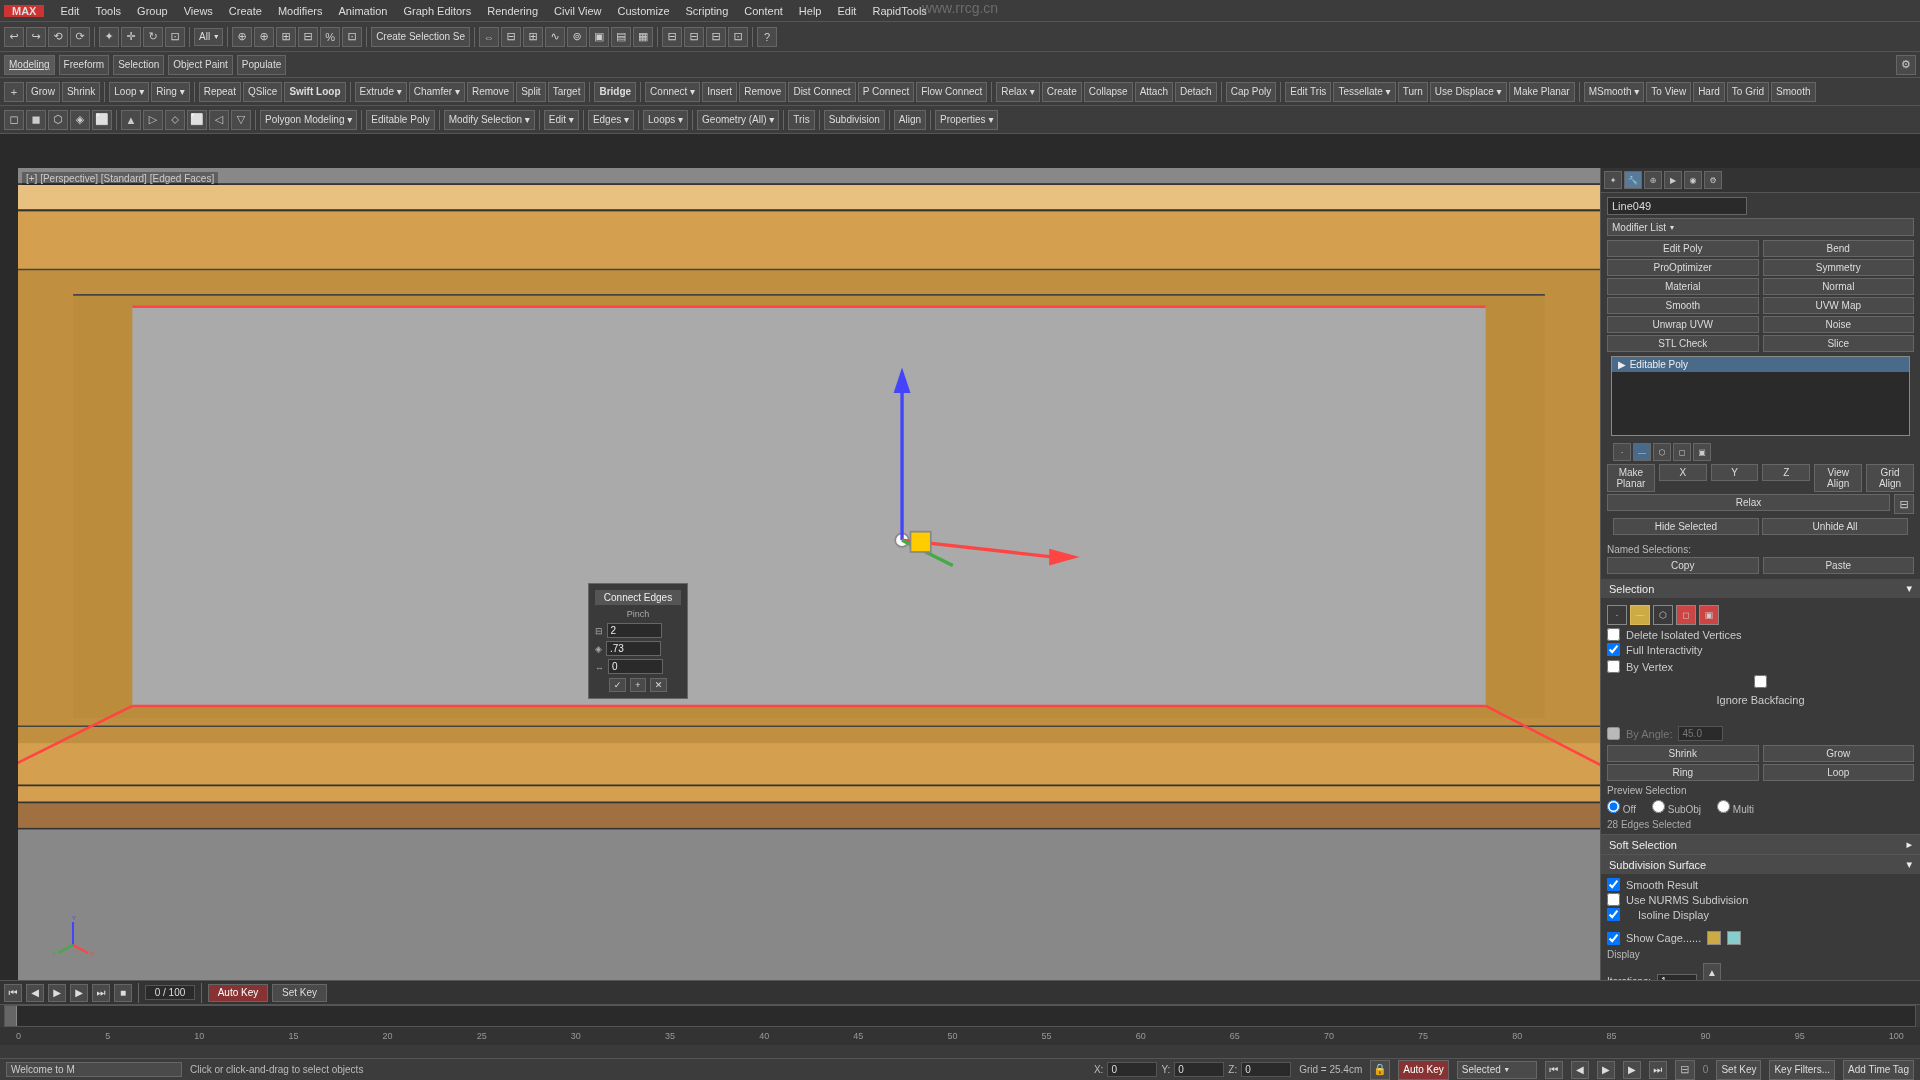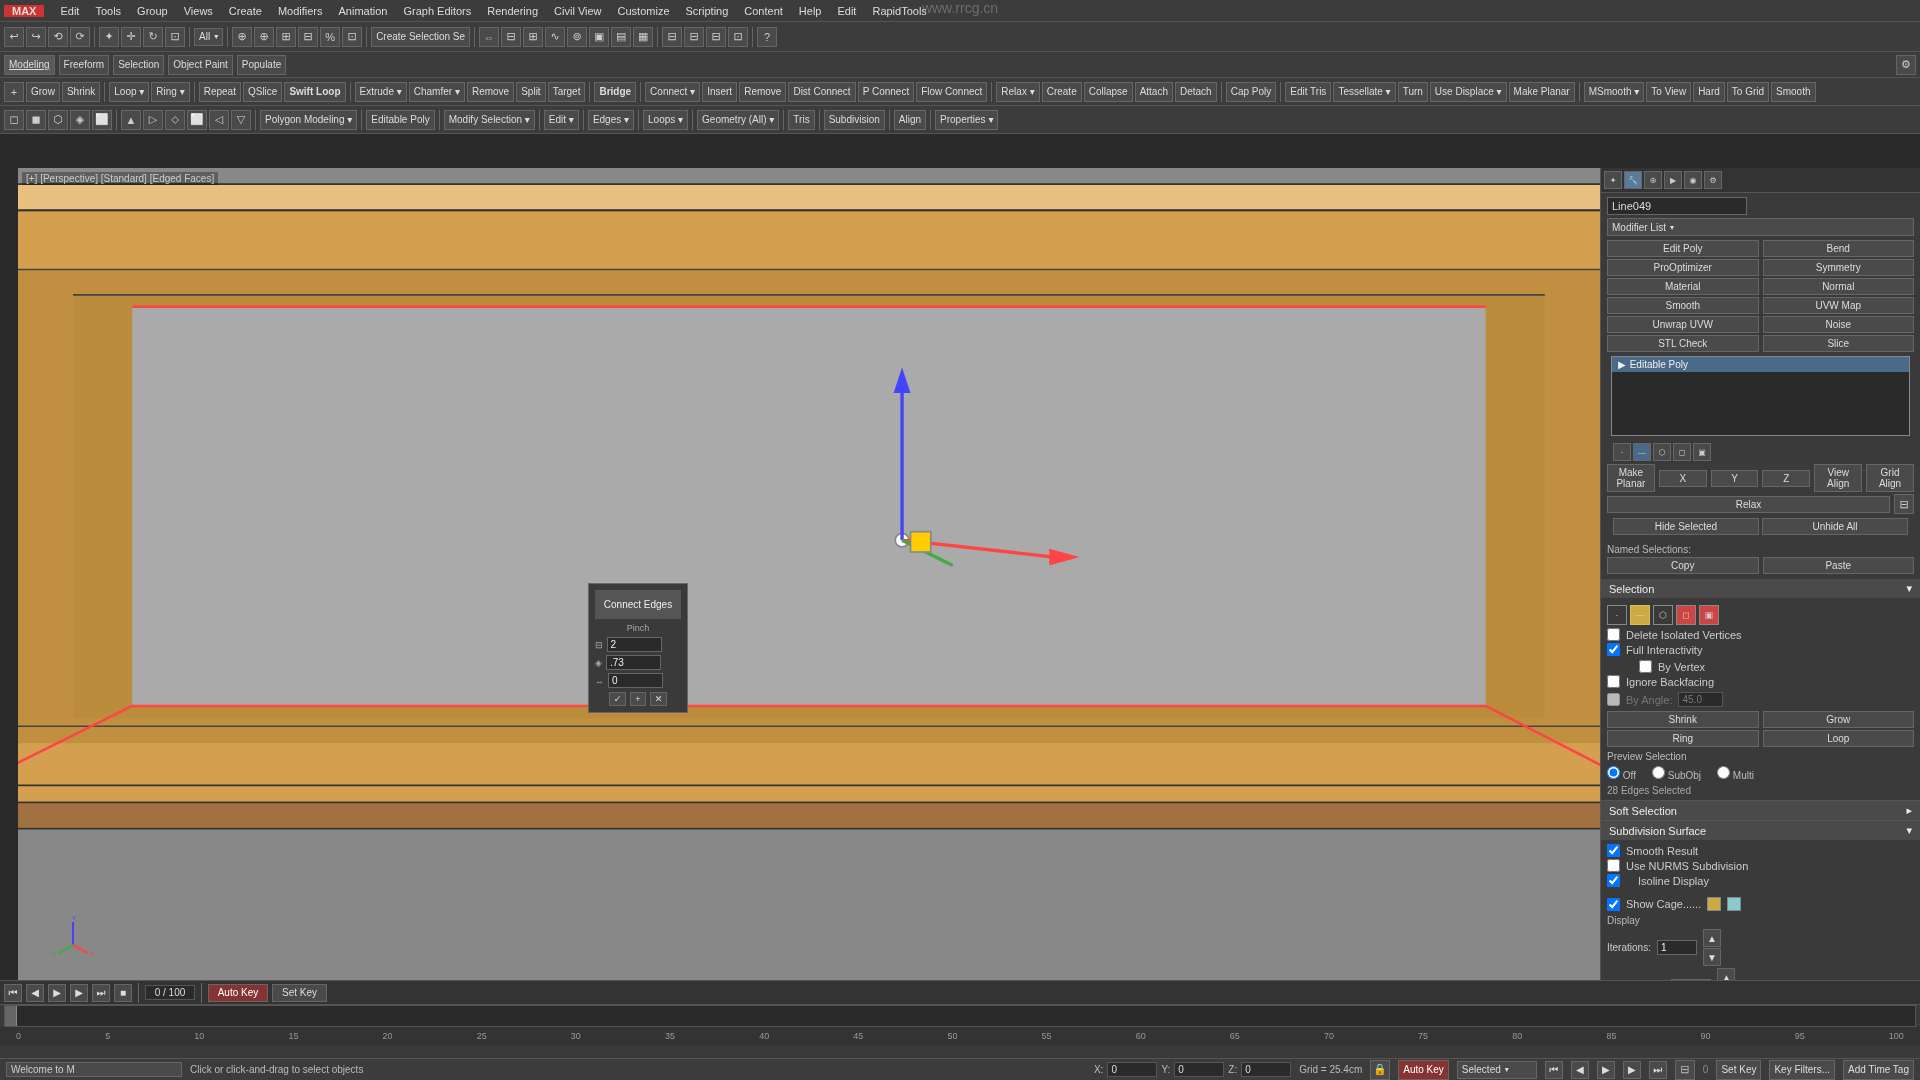--- a/index.html
+++ b/index.html
@@ -16,35 +16,35 @@
     .tb-btn { background: #4a4a4a; border: 1px solid #666; color: #ddd; padding: 1px 4px; font-size: 10px; cursor: pointer; height: 20px; display: flex; align-items: center; gap: 2px; white-space: nowrap; }
     .tb-btn-icon { background: #4a4a4a; border: 1px solid #666; width: 20px; height: 20px; display: flex; align-items: center; justify-content: center; cursor: pointer; font-size: 11px; }
     .tb-separator { width: 1px; background: #666; height: 20px; margin: 0 2px; }
     
     
     #viewport { position: absolute; left: 18px; top: 168px; right: 320px; bottom: 100px; background: #6a6a6a; overflow: hidden; }
     .viewport-label { position: absolute; top: 4px; left: 4px; color: #ccc; font-size: 10px; background: rgba(0,0,0,0.3); padding: 1px 4px; }
     
     
     #connect-popup { position: absolute; left: 570px; top: 415px; background: #3a3a3a; border: 1px solid #666; padding: 6px; width: 100px; z-index: 100; }
-    #connect-popup .popup-title { background: #555; color: #eee; padding: 9px 4px; font-size: 10px; text-align: center; margin-bottom: 4px; }
+    #connect-popup .popup-title { background: #555; color: #eee; padding: 2px 4px; font-size: 10px; text-align: center; margin-bottom: 4px; }
     .popup-row { display: flex; align-items: center; gap: 4px; margin-bottom: 3px; }
     .popup-row input { width: 55px; background: #2a2a2a; border: 1px solid #666; color: #eee; font-size: 10px; padding: 1px 3px; }
     .popup-icon { color: #aaa; font-size: 9px; }
     .popup-btns { display: flex; gap: 4px; justify-content: center; margin-top: 4px; }
     .popup-btn { background: #4a4a4a; border: 1px solid #666; color: #ddd; font-size: 9px; padding: 1px 4px; cursor: pointer; }
     
     
     #right-panel { position: absolute; right: 0; top: 168px; width: 320px; bottom: 0; background: #3a3a3a; border-left: 1px solid #555; overflow-y: auto; }
     
     .panel-section { border-bottom: 1px solid #555; }
     .panel-header { background: #4a4a4a; padding: 3px 8px; font-size: 11px; color: #eee; display: flex; align-items: center; justify-content: space-between; cursor: pointer; }
     .panel-content { padding: 4px 6px; }
     
-    .rp-row { display: flex; align-items: center; gap: 4px; margin-bottom: 2px; }
+    .rp-row { display: flex; align-items: flex-start; gap: 4px; margin-bottom: 2px; }
     .rp-btn { background: #4a4a4a; border: 1px solid #666; color: #ddd; font-size: 10px; padding: 2px 6px; cursor: pointer; flex: 1; text-align: center; }
     
     
     .sel-icons { display: flex; gap: 3px; margin: 3px 0; }
     .sel-icon { width: 20px; height: 20px; border: 1px solid #888; display: flex; align-items: center; justify-content: center; font-size: 9px; cursor: pointer; }
     .sel-icon.active { background: #ccaa44; border-color: #ddbb55; }
     
     
     #bottom-bar { position: absolute; bottom: 0; left: 0; right: 0; height: 22px; background: #3c3c3c; border-top: 1px solid #555; display: flex; align-items: center; padding: 0 6px; gap: 8px; font-size: 10px; color: #bbb; }
     
@@ -425,25 +425,25 @@
 
       <div style="display:flex; align-items:center; gap:6px; margin-bottom:2px;">
         <input type="checkbox" style="">
         <span>Delete Isolated Vertices</span>
       </div>
       <div style="display:flex; align-items:center; gap:6px; margin-bottom:4px;">
         <input type="checkbox" checked="" style="">
         <span>Full Interactivity</span>
       </div>
 
-      <div style="display:flex; align-items:center; gap:6px; margin-bottom:2px;margin-left:32px;">
+      <div style="display:flex; align-items:center; gap:6px; margin-bottom:2px;">
         <input type="checkbox" style="">
         <span>By Vertex</span>
       </div>
-      <div style="display:flex; align-items:center; gap:6px; margin-bottom:4px;">
+      <div style="display:flex; align-items:center; gap:6px; margin-bottom:20px;flex-direction:column;">
         <input type="checkbox" style="">
         <span>Ignore Backfacing</span>
       </div>
 
       <div style="display:flex; align-items:center; gap:6px; margin-bottom:4px; color:#777;">
         <input type="checkbox" disabled="" style="">
         <span>By Angle:</span>
         <input type="text" style="width: 45px; background: rgb(42, 42, 42); border: 1px solid rgb(85, 85, 85); color: rgb(119, 119, 119); font-size: 10px; padding: 1px 3px;" value="45.0">
       </div>
 

